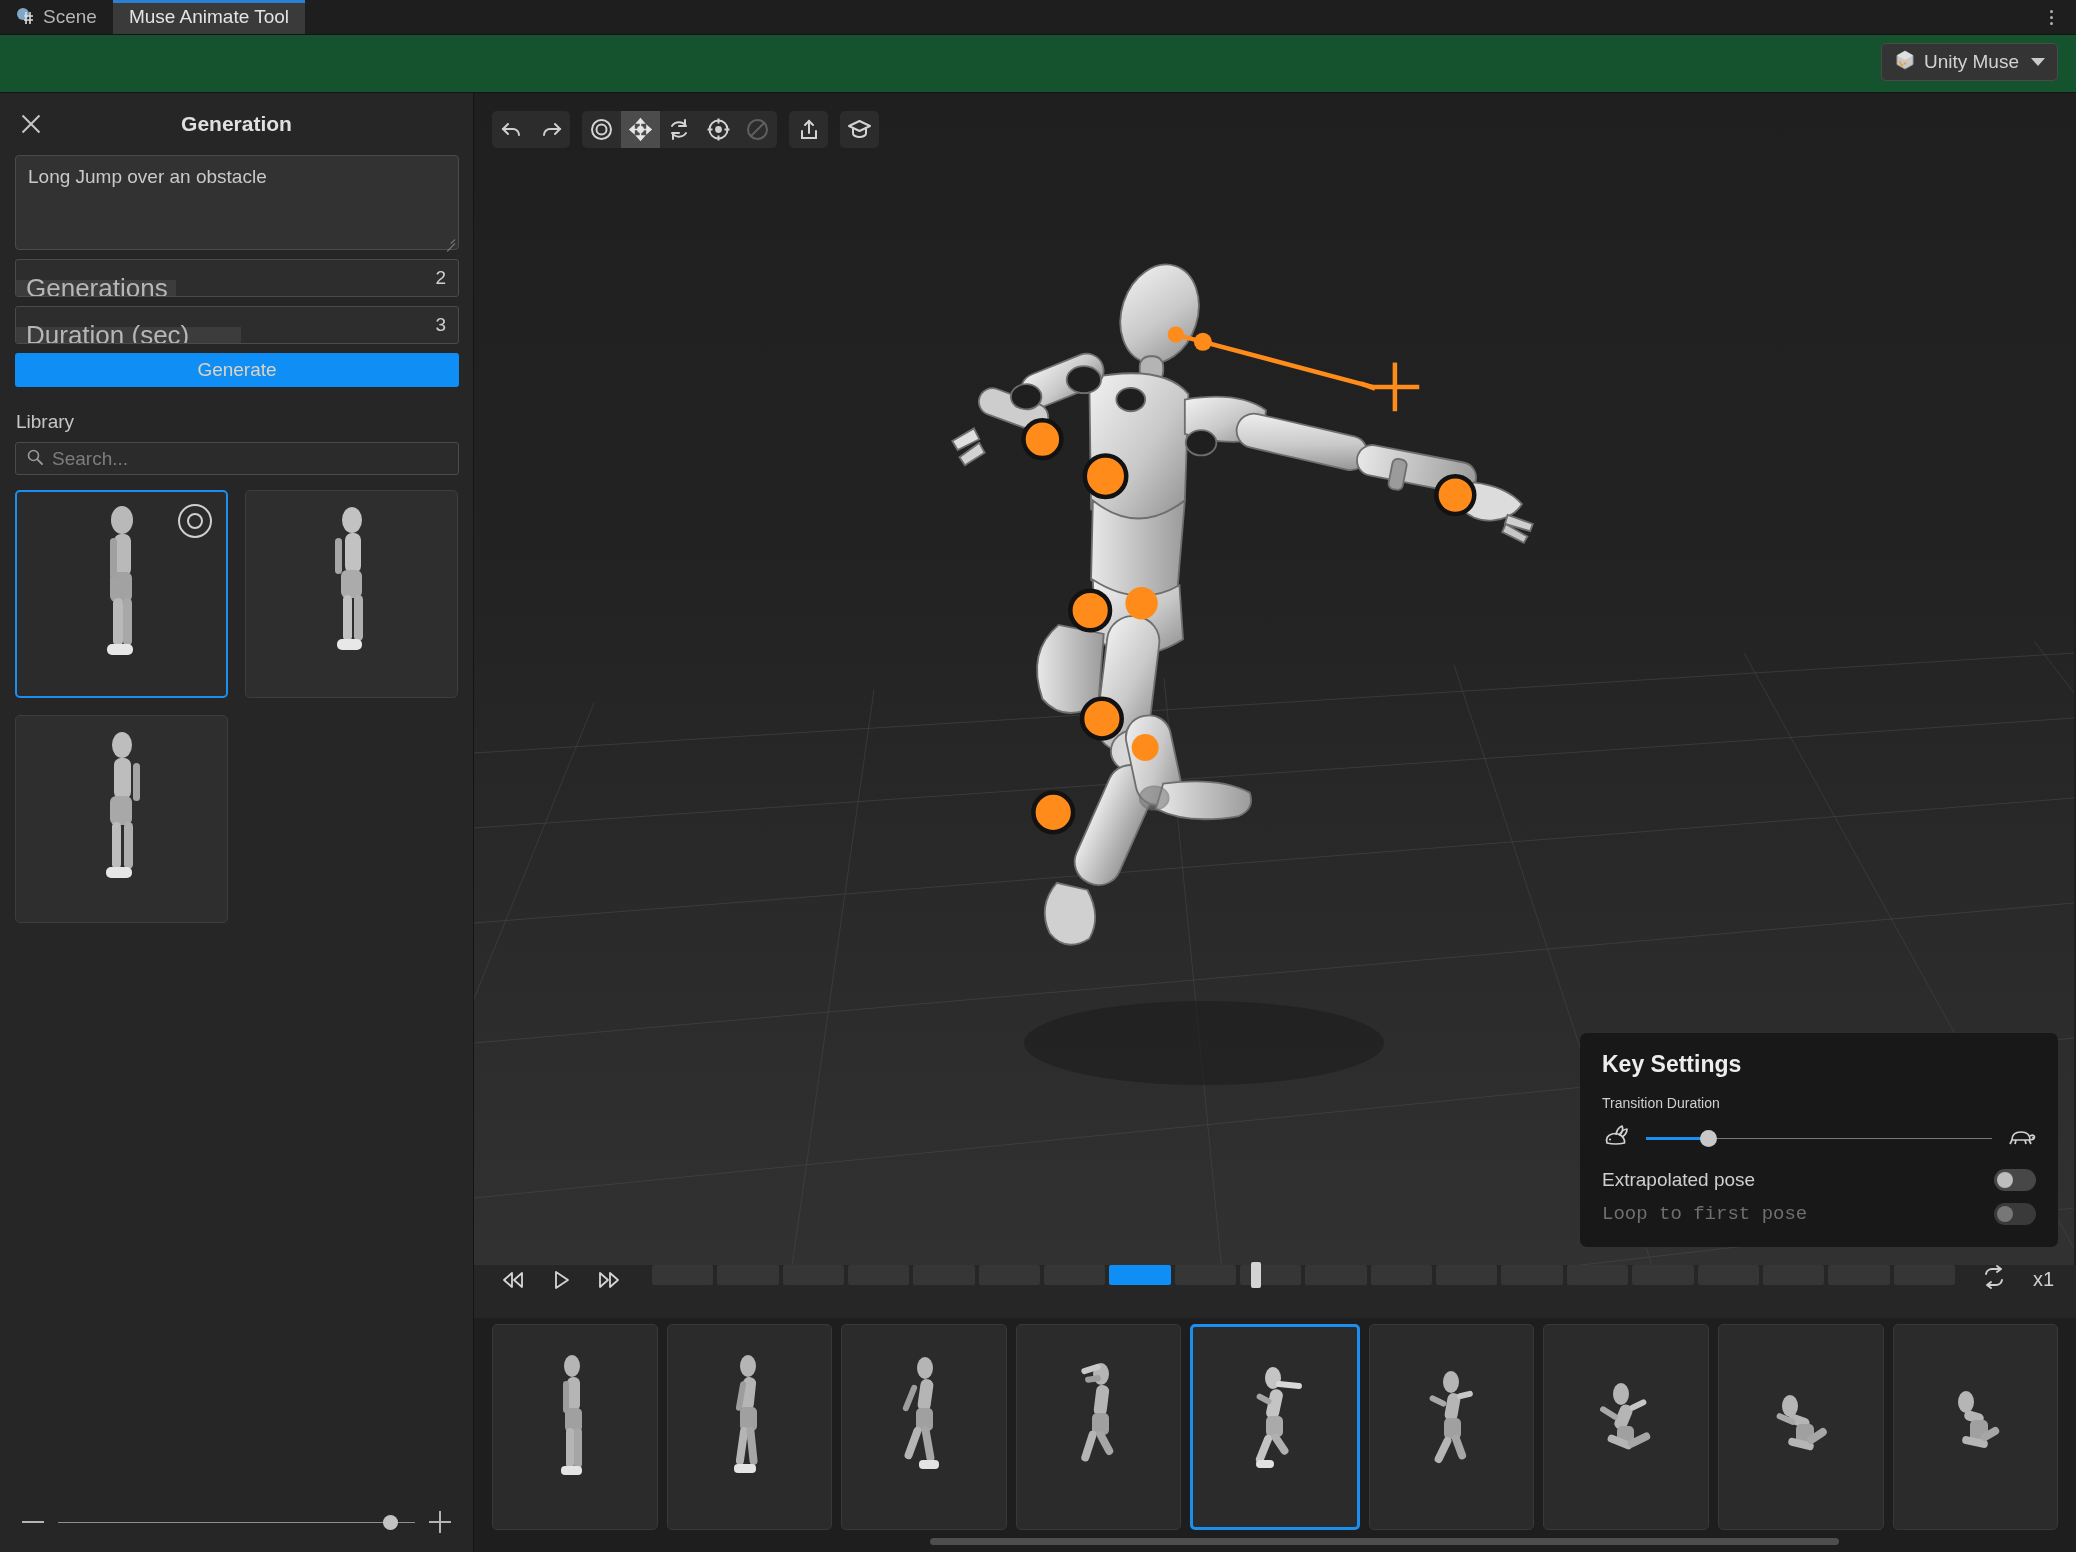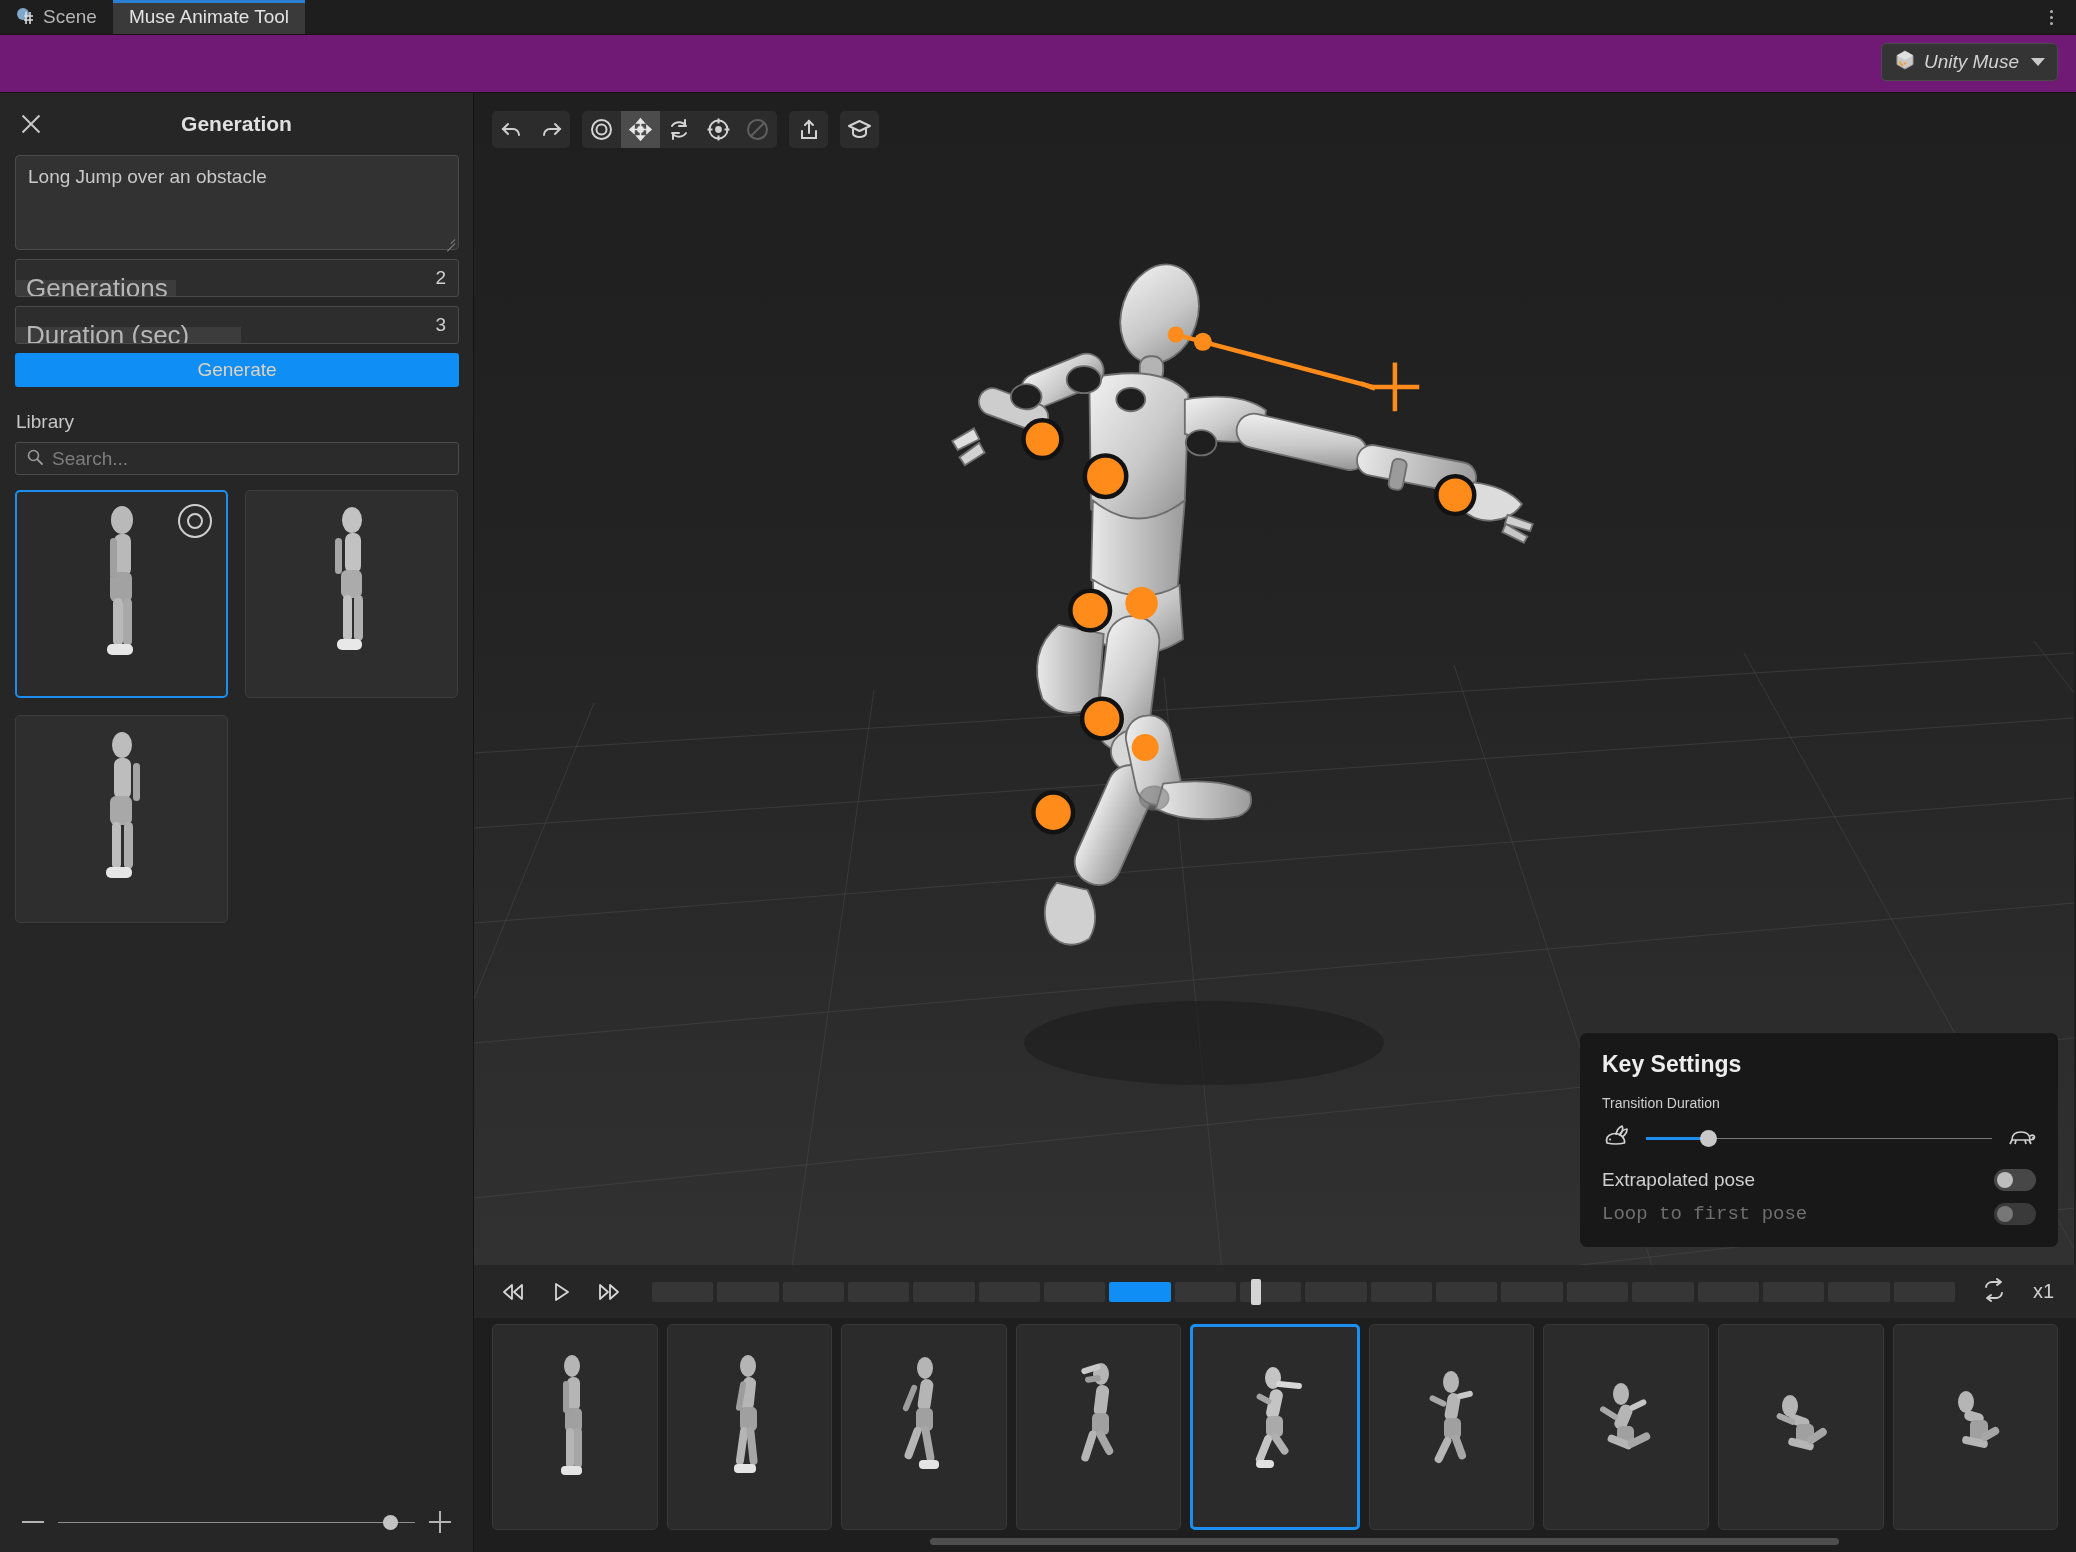--- a/index.html
+++ b/index.html
@@ -28,21 +28,21 @@
     height: 3px; background: #2b7fd4;
   }
   .tab-ico { display: inline-flex; align-items: center; }
   .kebab {
     position: absolute; right: 14px; top: 4px; width: 22px; height: 26px;
     display: flex; flex-direction: column; align-items: center; justify-content: center; gap: 3px;
   }
   .kebab i { width: 3px; height: 3px; background: #b0b0b0; border-radius: 50%; display:block; }
 
   
-  .musebar { height: 57px; background: #701a75; position: relative; flex: none; font-style: italic; }
+  .musebar { height: 57px; background: #14532d; position: relative; flex: none; }
   .muse-dd {
     position: absolute; right: 18px; top: 8px; height: 38px;
     display: flex; align-items: center; gap: 8px; padding: 0 12px;
     background: #343434; border: 1px solid #4a4a4a; border-radius: 5px;
     font-size: 19px; color: #d2d2d2;
   }
   .chev { width: 0; height: 0; border-left: 7px solid transparent; border-right: 7px solid transparent;
           border-top: 8px solid #c9c9c9; margin-left: 4px; }
 
   
@@ -159,21 +159,21 @@
   .ks-row { display:flex; align-items:center; justify-content:space-between; margin-top:12px; }
   .ks-row .lab { font-size:19px; color:#cfcfcf; }
   .ks-row.off .lab { color:#6f6f6f;font-family:Liberation Mono, monospace; }
   .toggle { width:42px; height:22px; border-radius:11px; background:#474747; position:relative; }
   .toggle i { position:absolute; left:3px; top:3px; width:16px; height:16px; border-radius:50%; background:#bdbdbd; }
   .toggle.dim { background:#3a3a3a; }
   .toggle.dim i { background:#777; }
 
   
   .tl-bar {
-    height: 53px; flex:none; background:#262626; display:flex; align-items:center;
+    height: 53px; flex:none; background:#262626; display:flex; align-items:flex-start;
     padding: 0 22px 0 22px; gap: 14px;
   }
   .tl-btn { width:34px; height:30px; display:flex; align-items:center; justify-content:center; cursor:pointer; }
   .tl-track { flex:1; height:20px; display:flex; gap:4px; position:relative; margin:0 12px; }
   .tl-seg { flex:1; background:#363636; border-radius:2px; }
   .tl-seg.on { background:#0f8ff5; }
   .tl-playhead { position:absolute; top:-3px; width:10px; height:26px; background:#d4d4d4; border-radius:2px; }
   .tl-right { display:flex; align-items:center; gap:26px; }
   .speed { font-size:20px; color:#cfcfcf; }
 

